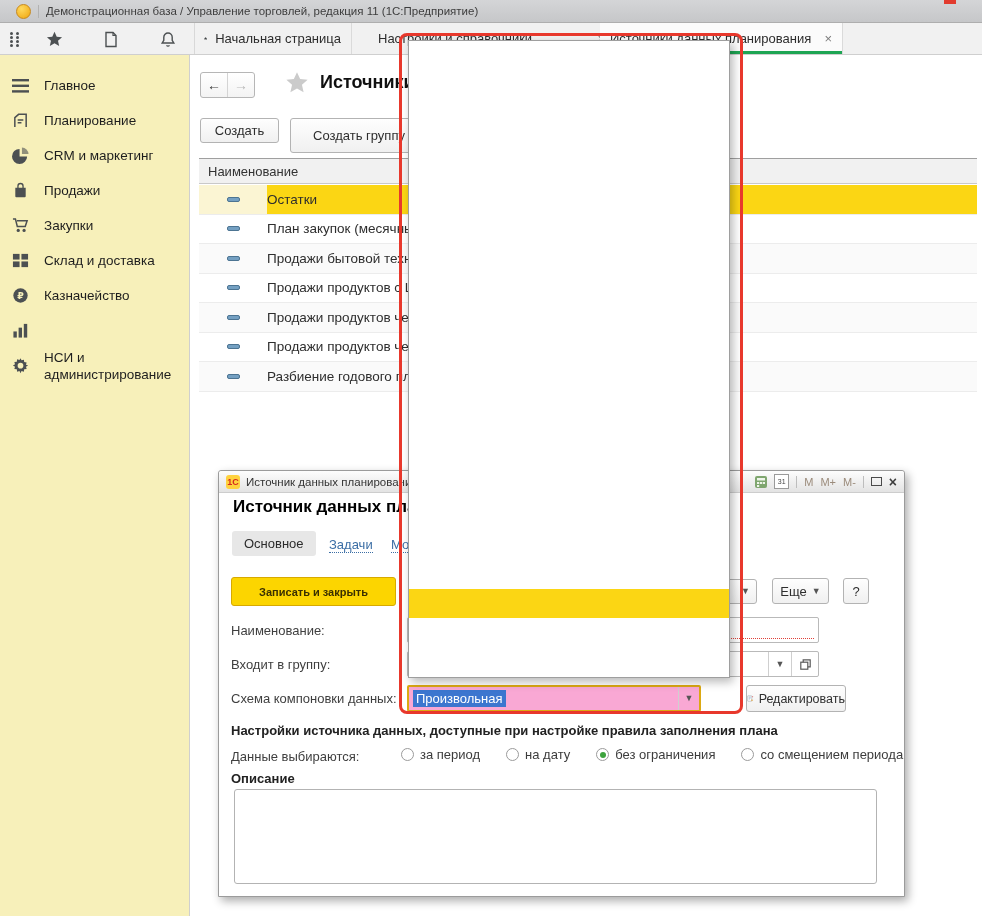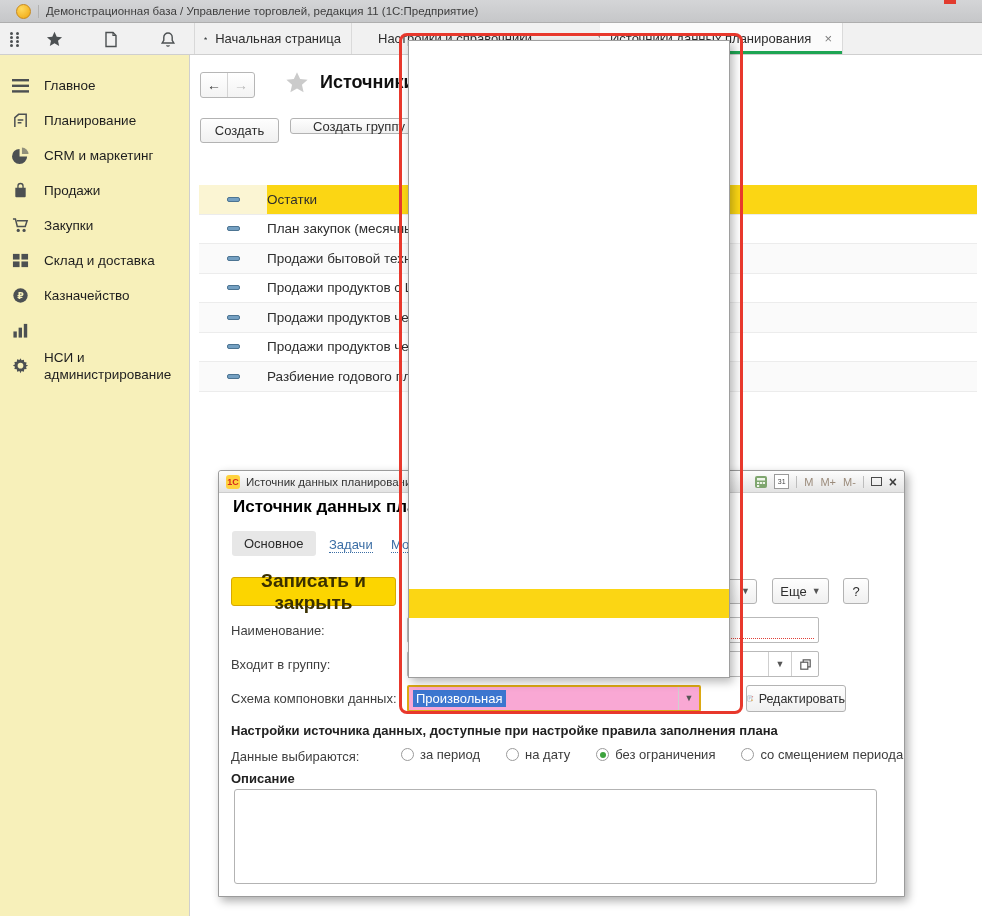--- a/index.html
+++ b/index.html
@@ -34,21 +34,21 @@
   .main{position:absolute;left:190px;top:55px;right:0;bottom:0;background:#fff;}
   .navgroup{position:absolute;left:10px;top:17px;width:53px;height:24px;border:1px solid #b6b6b6;border-radius:3px;
     background:linear-gradient(#fff,#f3f3f3);display:flex;}
   .navgroup .cell{flex:1;display:flex;align-items:center;justify-content:center;font-size:14px;color:#3c3c3c;}
   .navgroup .cell+.cell{border-left:1px solid #d4d4d4;color:#b9b9b9;}
   .fav-star{position:absolute;left:95px;top:16px;}
   .page-title{position:absolute;left:130px;top:17px;font-size:18px;font-weight:bold;color:#101010;white-space:nowrap;}
   .btn{box-sizing:border-box;border:1px solid #b3b3b3;border-radius:3px;background:linear-gradient(#fefefe,#f0f0f0);
     font-size:13px;color:#2e2e2e;display:flex;align-items:center;justify-content:center;white-space:nowrap;}
   .btn-create{position:absolute;left:10px;top:63px;width:79px;height:25px;}
-  .btn-create-group{position:absolute;left:100px;top:63px;width:138px;height:16px;}
+  .btn-create-group{position:absolute;left:100px;top:63px;width:138px;height:35px;}
   .thead{position:absolute;left:9px;top:103px;width:778px;height:26px;box-sizing:border-box;background:#f1f1f1;
     border-top:1px solid #9f9f9f;border-bottom:1px solid #c9c9c9;display:flex;align-items:center;
     padding-left:9px;font-size:13px;color:#333;}
   .tbody{position:absolute;left:9px;top:130px;width:778px;}
   .trow{height:29.5px;box-sizing:border-box;border-bottom:1px solid #ececec;display:flex;align-items:stretch;}
   .trow:nth-child(odd){background:#fafafa;}
   .trow.on{background:var(--sel,#fbd614);}
   .icon-cell{width:68px;flex:none;display:flex;align-items:center;justify-content:center;}
   .trow.on .icon-cell{background:#fbf5d3;}
   .dash-icon{width:13px;height:5px;border-radius:2px;background:#74a0c2;border:1px solid #4c7492;box-sizing:border-box;}
@@ -67,22 +67,22 @@
   .maxi{width:11px;height:9px;border:1.5px solid #4a4a4a;box-sizing:border-box;}
   .m-close{font-size:14px;font-weight:bold;color:#3f3f3f;line-height:1;}
   .cal-ic{width:13px;height:13px;border:1px solid #9a9a9a;background:#fff;font-size:7px;color:#444;
     display:flex;align-items:center;justify-content:center;}
   .m-heading{position:absolute;left:14px;top:26px;font-size:17px;font-weight:bold;color:#000;white-space:nowrap;}
   .chip{position:absolute;left:13px;top:60px;background:#e7e7e7;border-radius:3px;padding:5px 12px;
     font-size:13px;color:#2c2c2c;}
   .mlink{position:absolute;top:66px;font-size:13px;color:var(--link,#3b6ea5);
     border-bottom:1px dotted var(--link,#3b6ea5);white-space:nowrap;}
   .btn-save{position:absolute;left:12px;top:106px;width:163px;height:27px;background:var(--yellow,#fcd500);
-    border:1px solid #d7a900;border-radius:3px;font-size:19px;font-weight:bold;color:#3a3000;
-    display:flex;align-items:center;justify-content:center;text-align:center;}
+    border:1px solid #d7a900;border-radius:3px;font-size:11px;font-weight:bold;color:#3a3000;
+    display:flex;align-items:center;justify-content:center;}
   .btn-frag{position:absolute;left:482px;top:108px;width:56px;height:25px;}
   .btn-more{position:absolute;left:553px;top:107px;width:57px;height:26px;gap:5px;}
   .btn-help{position:absolute;left:624px;top:107px;width:26px;height:26px;}
   .caret{font-size:9px;color:#555;line-height:1;}
   .flabel{position:absolute;left:12px;font-size:13px;color:#3f3f3f;white-space:nowrap;}
   .finput{position:absolute;left:188px;width:412px;height:26px;box-sizing:border-box;border:1px solid #b9b9b9;
     border-radius:2px;background:#fff;display:flex;align-items:stretch;}
   .req-line{position:absolute;left:4px;right:4px;bottom:3px;border-bottom:1px dotted #e04038;}
   .fcell{flex:1;}
   .fbtn{width:22px;flex:none;border-left:1px solid #cfcfcf;display:flex;align-items:center;justify-content:center;}
@@ -263,20 +263,21 @@
       <span class="cell">→</span>
     </div>
     <span class="fav-star">
       <svg width="24" height="24" viewBox="0 0 16 16" fill="#cbcbcb">
           <path d="M8 .8l2.1 4.6 5 .5-3.8 3.3 1.1 4.9L8 11.6 3.6 14.1l1.1-4.9L.9 5.9l5-.5z"></path>
         </svg>
     </span>
     <div class="page-title">Источники данных планирования</div>
     <div class="btn btn-create">Создать</div>
     <div class="btn btn-create-group">Создать группу</div>
+    <div class="thead">Наименование</div>
     <div class="tbody">
       <div class="trow on">
           <span class="icon-cell">
             <span class="dash-icon"></span>
           </span>
           <span class="row-label">Остатки</span>
         </div>
         <div class="trow">
           <span class="icon-cell">
             <span class="dash-icon"></span>

